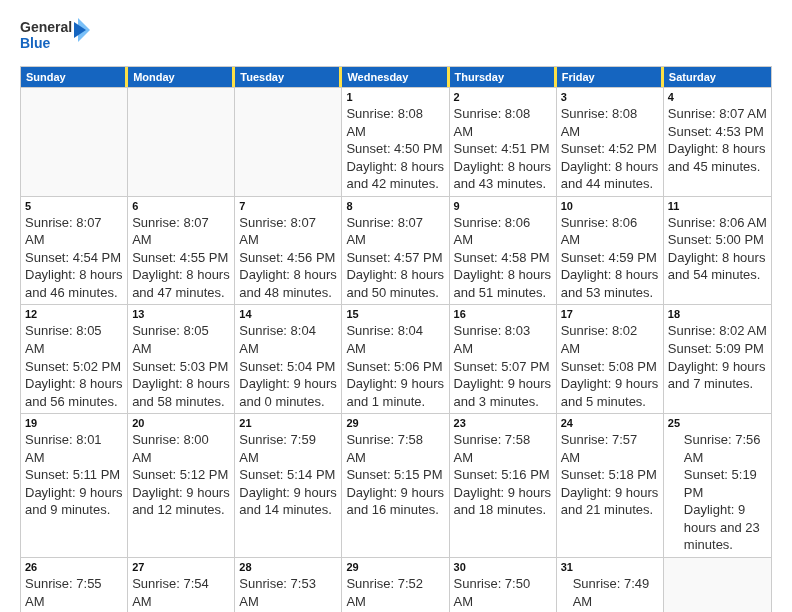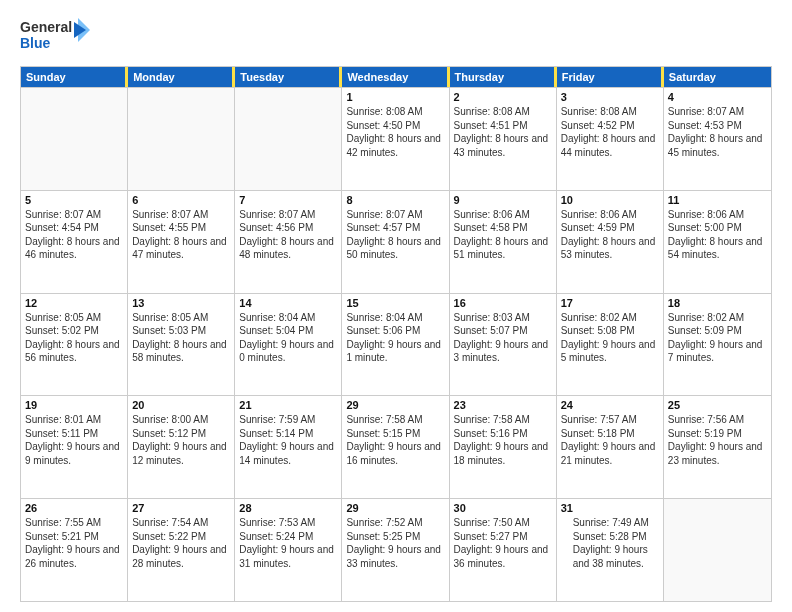--- a/index.html
+++ b/index.html
@@ -82,21 +82,21 @@
     }
     .cal-cell:last-child { border-right: none; }
     .cal-cell.empty { background: #f9f9f9; }
     .cell-day {
       font-size: 11px;
       font-weight: bold;
       color: #111;
       margin-bottom: 2px;
     }
     .cell-info {
-      font-size: 10px;
+      font-size: 13px;
       line-height: 1.35;
       color: #333;
     }
   </style>
 </head>
 <body>
 
 <div class="page">
   <div class="header">
     <div class="logo">
@@ -273,21 +273,21 @@
 Daylight: 9 hours and 18 minutes.</div>
           </div>
           <div class="cal-cell">
             <div class="cell-day">24</div>
             <div class="cell-info" style="white-space: pre-line;">Sunrise: 7:57 AM
 Sunset: 5:18 PM
 Daylight: 9 hours and 21 minutes.</div>
           </div>
           <div class="cal-cell">
             <div class="cell-day">25</div>
-            <div class="cell-info" style="white-space: pre-line;">Sunrise: 7:56 AM
+            <div class="cell-info" style="white-space: pre-line; margin-left: 16px;">Sunrise: 7:56 AM
 Sunset: 5:19 PM
 Daylight: 9 hours and 23 minutes.</div>
           </div>
         </div>
         <div class="cal-row">
           <div class="cal-cell">
             <div class="cell-day">26</div>
             <div class="cell-info" style="white-space: pre-line;">Sunrise: 7:55 AM
 Sunset: 5:21 PM
 Daylight: 9 hours and 26 minutes.</div>

